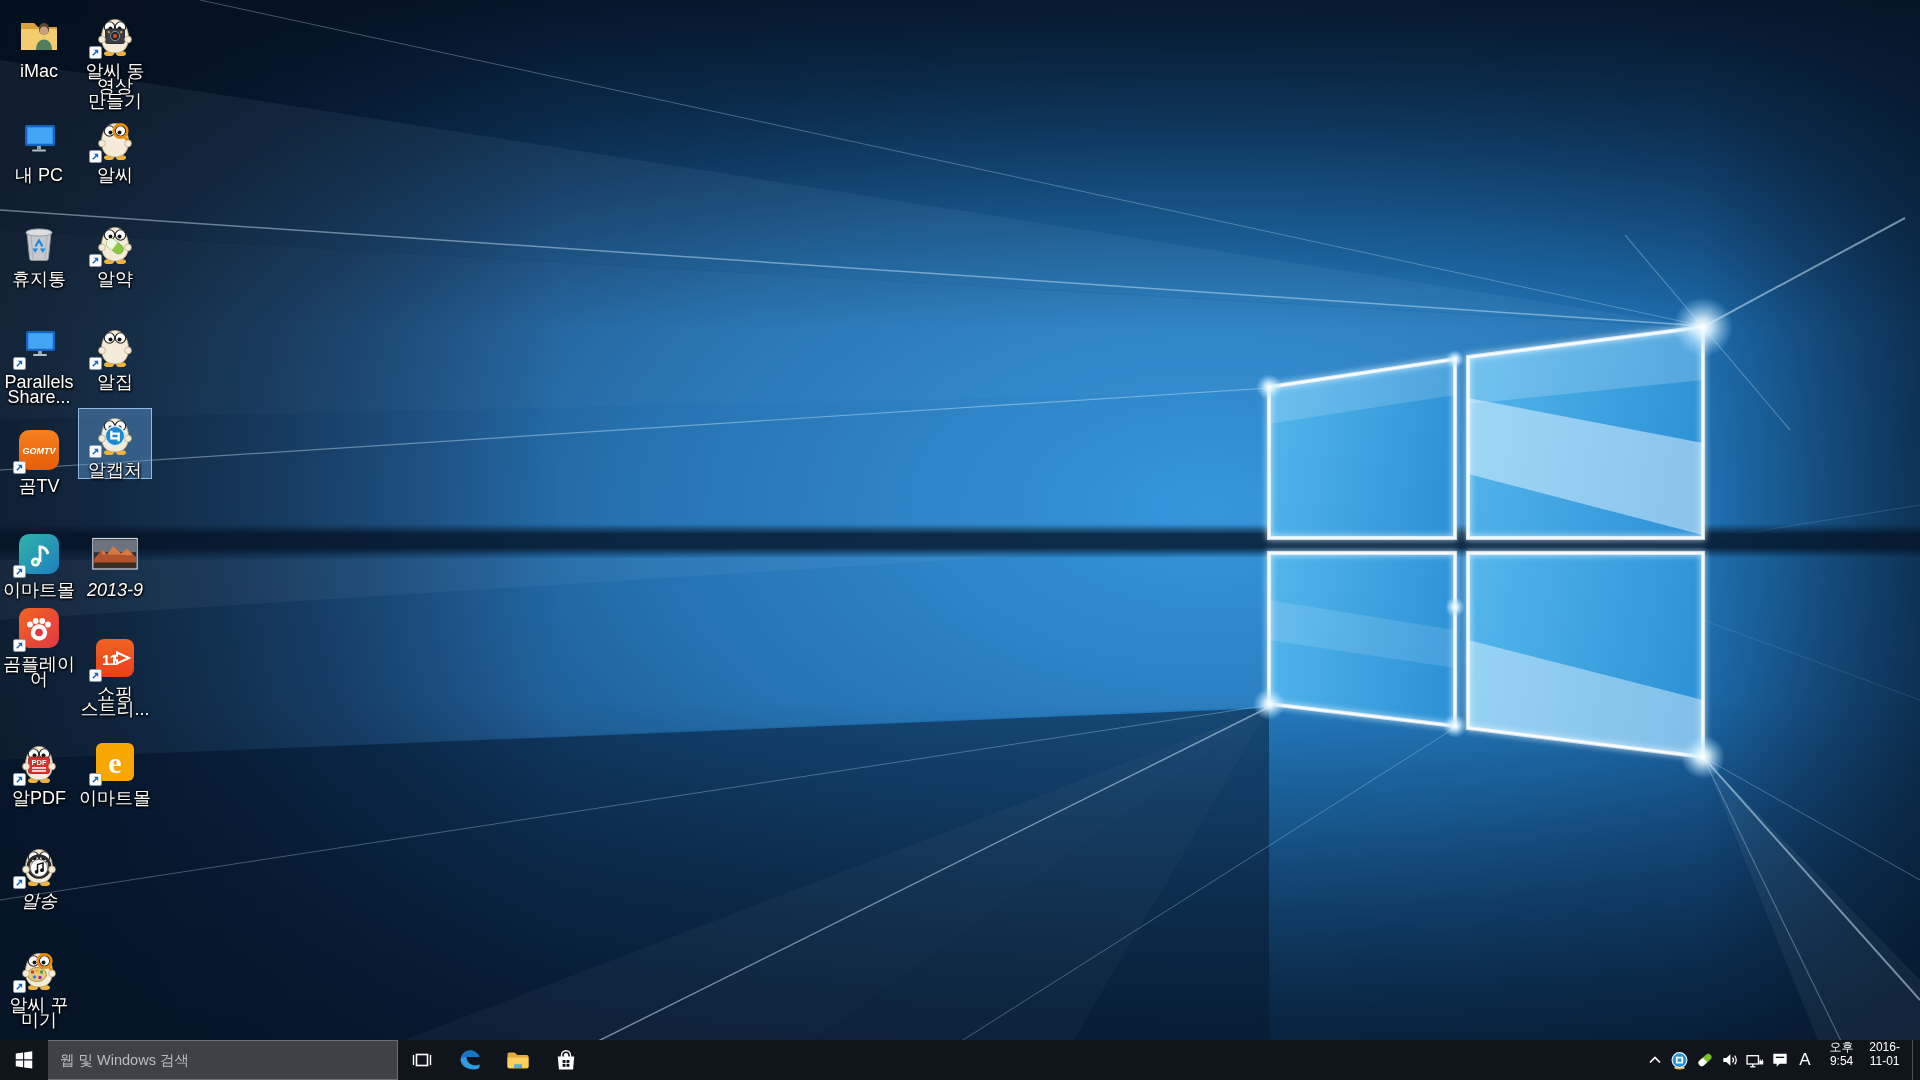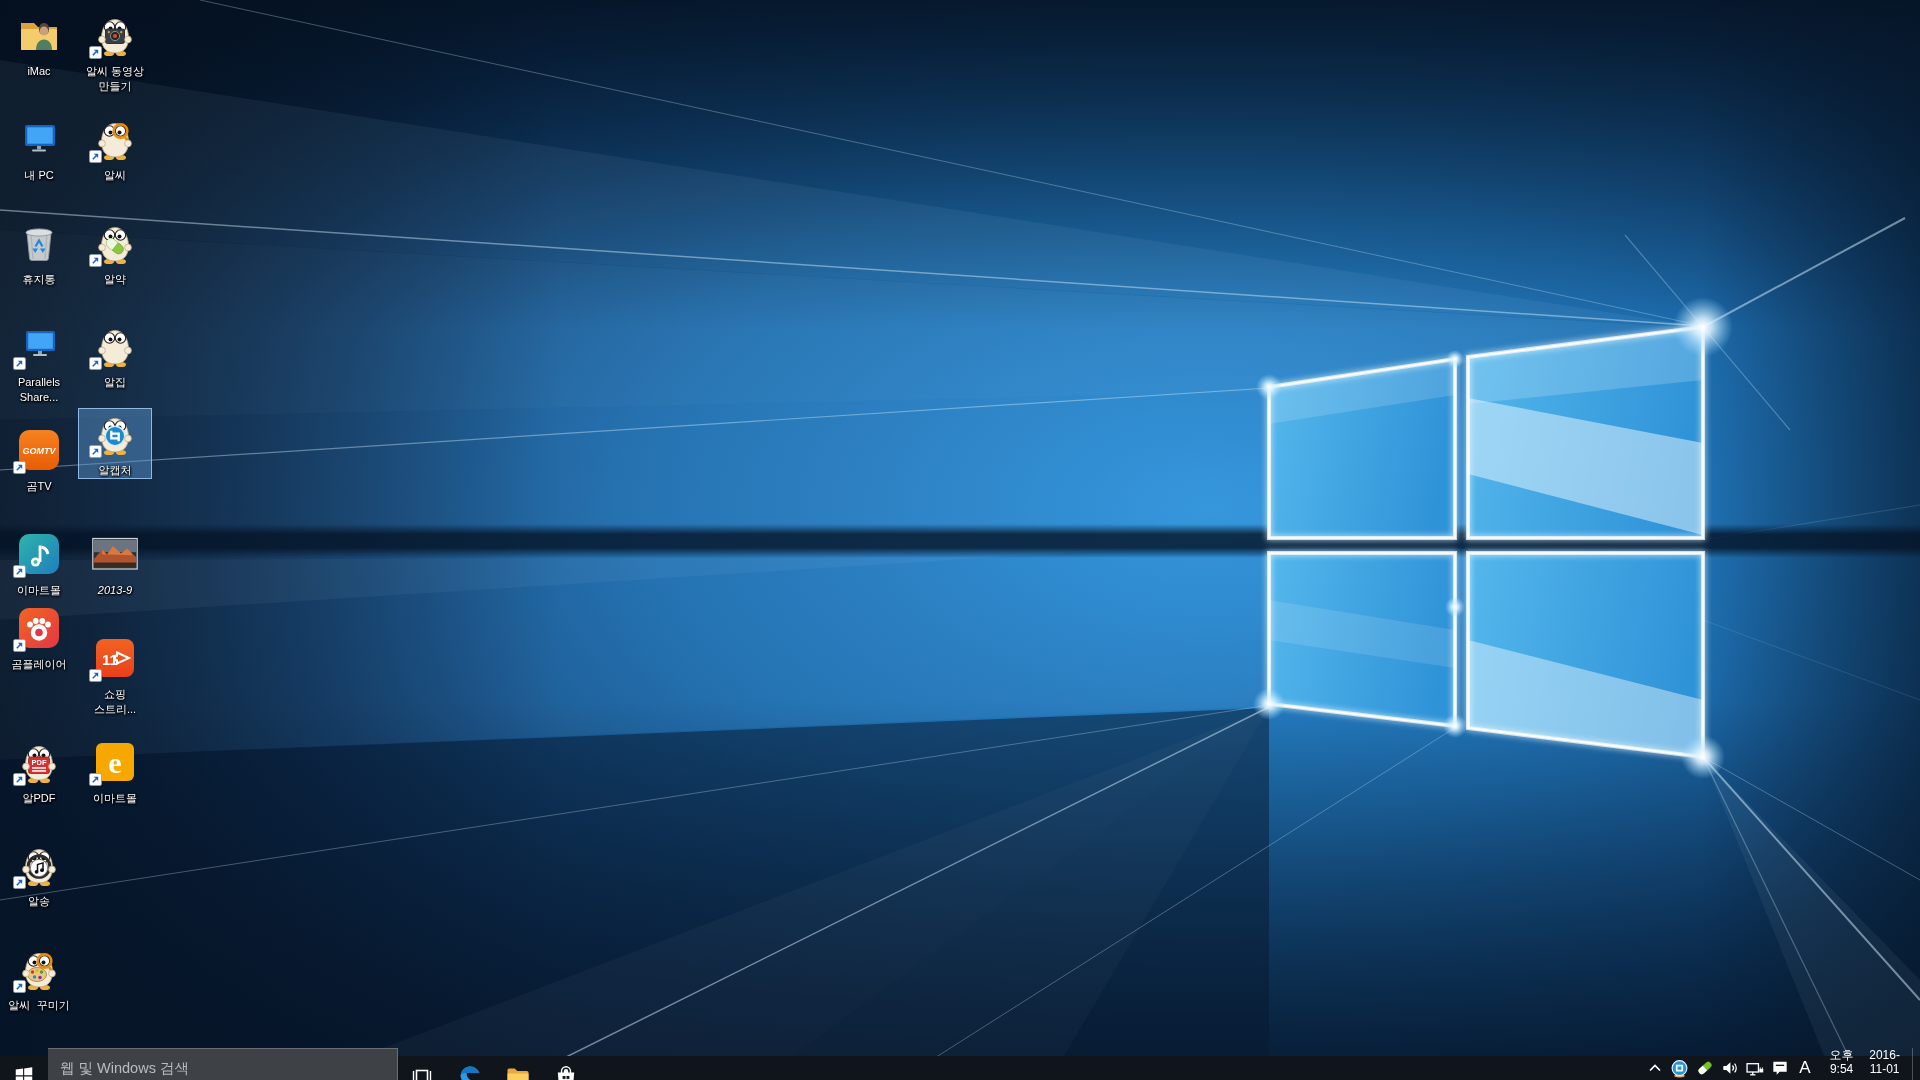--- a/index.html
+++ b/index.html
@@ -16,27 +16,27 @@
   }
   .desktop-item.selected{
     background:rgba(96,158,214,.45);
     border-color:rgba(160,200,240,.85);
   }
   .icon-wrap{position:relative;display:inline-block;width:46px;height:46px;}
   .icon-wrap svg.main{width:46px;height:46px;display:block;}
   .shortcut-badge{position:absolute;left:-3px;bottom:-1px;width:13px;height:13px;}
   .shortcut-badge svg{display:block;width:13px;height:13px;}
   .icon-label{
-    display:block;margin-top:2px;font-size:11px;line-height:15px;color:#fff;
+    display:block;margin-top:2px;font-size:18px;line-height:15px;color:#fff;
     white-space:pre-line;
     text-shadow:0 1px 2px rgba(0,0,0,.95),0 0 3px rgba(0,0,0,.85),1px 1px 2px rgba(0,0,0,.9);
   }
   
   .taskbar{
-    position:absolute;left:0;bottom:0;width:1920px;height:24px;
+    position:absolute;left:0;bottom:0;width:1920px;height:40px;
     background:#10151c;display:flex;align-items:stretch;z-index:10;
   }
   .tb-btn{
     width:48px;height:40px;display:flex;align-items:center;justify-content:center;
     background:transparent;border:none;padding:0;flex:0 0 auto;
   }
   .tb-btn svg{display:block;}
   .search-box{
     width:350px;height:38px;margin:0;box-sizing:border-box;flex:0 0 auto;
     background:#3e4247;border:1px solid #6b6f74;border-left:none;
@@ -296,21 +296,21 @@
             <rect x="16" y="31.2" width="14" height="1.5" fill="#fff"></rect>
             <circle cx="10" cy="27.5" r="3.4" fill="#f4ecd8" stroke="#b9a67f" stroke-width="0.7"></circle>
             <circle cx="36" cy="27.5" r="3.4" fill="#f4ecd8" stroke="#b9a67f" stroke-width="0.7"></circle>
           </svg><span class="shortcut-badge">
             <svg viewBox="0 0 13 13">
               <rect x="0.5" y="0.5" width="12" height="12" rx="1.6" fill="#fff" stroke="#8a9bb0" stroke-width="0.8"></rect>
               <path d="M3.8 9.2 L8.2 4.8" stroke="#1863c6" stroke-width="1.5"></path>
               <path d="M4.9 3.8 h4.3 v4.3 z" fill="#1863c6"></path>
             </svg>
           </span></span><span class="icon-label">알PDF</span></div>
-      <div class="desktop-item" style="left: 2px; top: 839px;"><span class="icon-wrap"><svg class="main" viewBox="0 0 46 46">
+      <div class="desktop-item" style="left: 2px; top: 839px; font-style: italic;"><span class="icon-wrap"><svg class="main" viewBox="0 0 46 46">
             <ellipse cx="17" cy="41.5" rx="5" ry="2.6" fill="#f0b23c"></ellipse>
             <ellipse cx="29" cy="41.5" rx="5" ry="2.6" fill="#f0b23c"></ellipse>
             <path d="M23 7.5 C31.5 7.5 36.5 16 36.5 26 C36.5 36 31 41 23 41 C15 41 9.5 36 9.5 26 C9.5 16 14.5 7.5 23 7.5 Z" fill="#f4ecd8" stroke="#b9a67f" stroke-width="0.8"></path>
             <circle cx="17.5" cy="15" r="5.2" fill="#fff" stroke="#222" stroke-width="1.1"></circle>
             <circle cx="28.5" cy="15" r="5.2" fill="#fff" stroke="#222" stroke-width="1.1"></circle>
             <circle cx="18.5" cy="16.5" r="2" fill="#111"></circle>
             <circle cx="27.5" cy="16.5" r="2" fill="#111"></circle>
             <circle cx="23" cy="24.5" r="10.8" fill="none" stroke="#2b2b2b" stroke-width="3"></circle>
             <circle cx="23" cy="26" r="8.6" fill="#fff" stroke="#666" stroke-width="0.8"></circle>
             <path d="M21.5 29.5 v-7 l5.5-1.6 v7" stroke="#111" stroke-width="1.5" fill="none"></path>
@@ -318,21 +318,21 @@
             <circle cx="26" cy="28.2" r="1.9" fill="#111"></circle>
             <circle cx="10" cy="27.5" r="3.4" fill="#f4ecd8" stroke="#b9a67f" stroke-width="0.7"></circle>
             <circle cx="36" cy="27.5" r="3.4" fill="#f4ecd8" stroke="#b9a67f" stroke-width="0.7"></circle>
           </svg><span class="shortcut-badge">
             <svg viewBox="0 0 13 13">
               <rect x="0.5" y="0.5" width="12" height="12" rx="1.6" fill="#fff" stroke="#8a9bb0" stroke-width="0.8"></rect>
               <path d="M3.8 9.2 L8.2 4.8" stroke="#1863c6" stroke-width="1.5"></path>
               <path d="M4.9 3.8 h4.3 v4.3 z" fill="#1863c6"></path>
             </svg>
           </span></span><span class="icon-label">알송</span></div>
-      <div class="desktop-item" style="left: 2px; top: 943px; font-family: Liberation Mono, monospace;"><span class="icon-wrap"><svg class="main" viewBox="0 0 46 46">
+      <div class="desktop-item" style="left: 2px; top: 943px;"><span class="icon-wrap"><svg class="main" viewBox="0 0 46 46">
             <ellipse cx="17" cy="41.5" rx="5" ry="2.6" fill="#f0b23c"></ellipse>
             <ellipse cx="29" cy="41.5" rx="5" ry="2.6" fill="#f0b23c"></ellipse>
             <path d="M23 7.5 C31.5 7.5 36.5 16 36.5 26 C36.5 36 31 41 23 41 C15 41 9.5 36 9.5 26 C9.5 16 14.5 7.5 23 7.5 Z" fill="#f4ecd8" stroke="#b9a67f" stroke-width="0.8"></path>
             <circle cx="17.5" cy="15" r="5.2" fill="#fff" stroke="#222" stroke-width="1.1"></circle>
             <circle cx="28.5" cy="15" r="5.2" fill="#fff" stroke="#222" stroke-width="1.1"></circle>
             <circle cx="18.5" cy="16.5" r="2" fill="#111"></circle>
             <circle cx="27.5" cy="16.5" r="2" fill="#111"></circle>
             <circle cx="28.5" cy="15" r="6.8" fill="none" stroke="#f08a00" stroke-width="2.6"></circle>
             <rect x="33.5" y="20.5" width="3" height="6" rx="1.2" fill="#f08a00" transform="rotate(-42 35 23.5)"></rect>
             <ellipse cx="21" cy="28.5" rx="9.5" ry="7" fill="#e8c87a" stroke="#a8854a" stroke-width="0.9"></ellipse>

